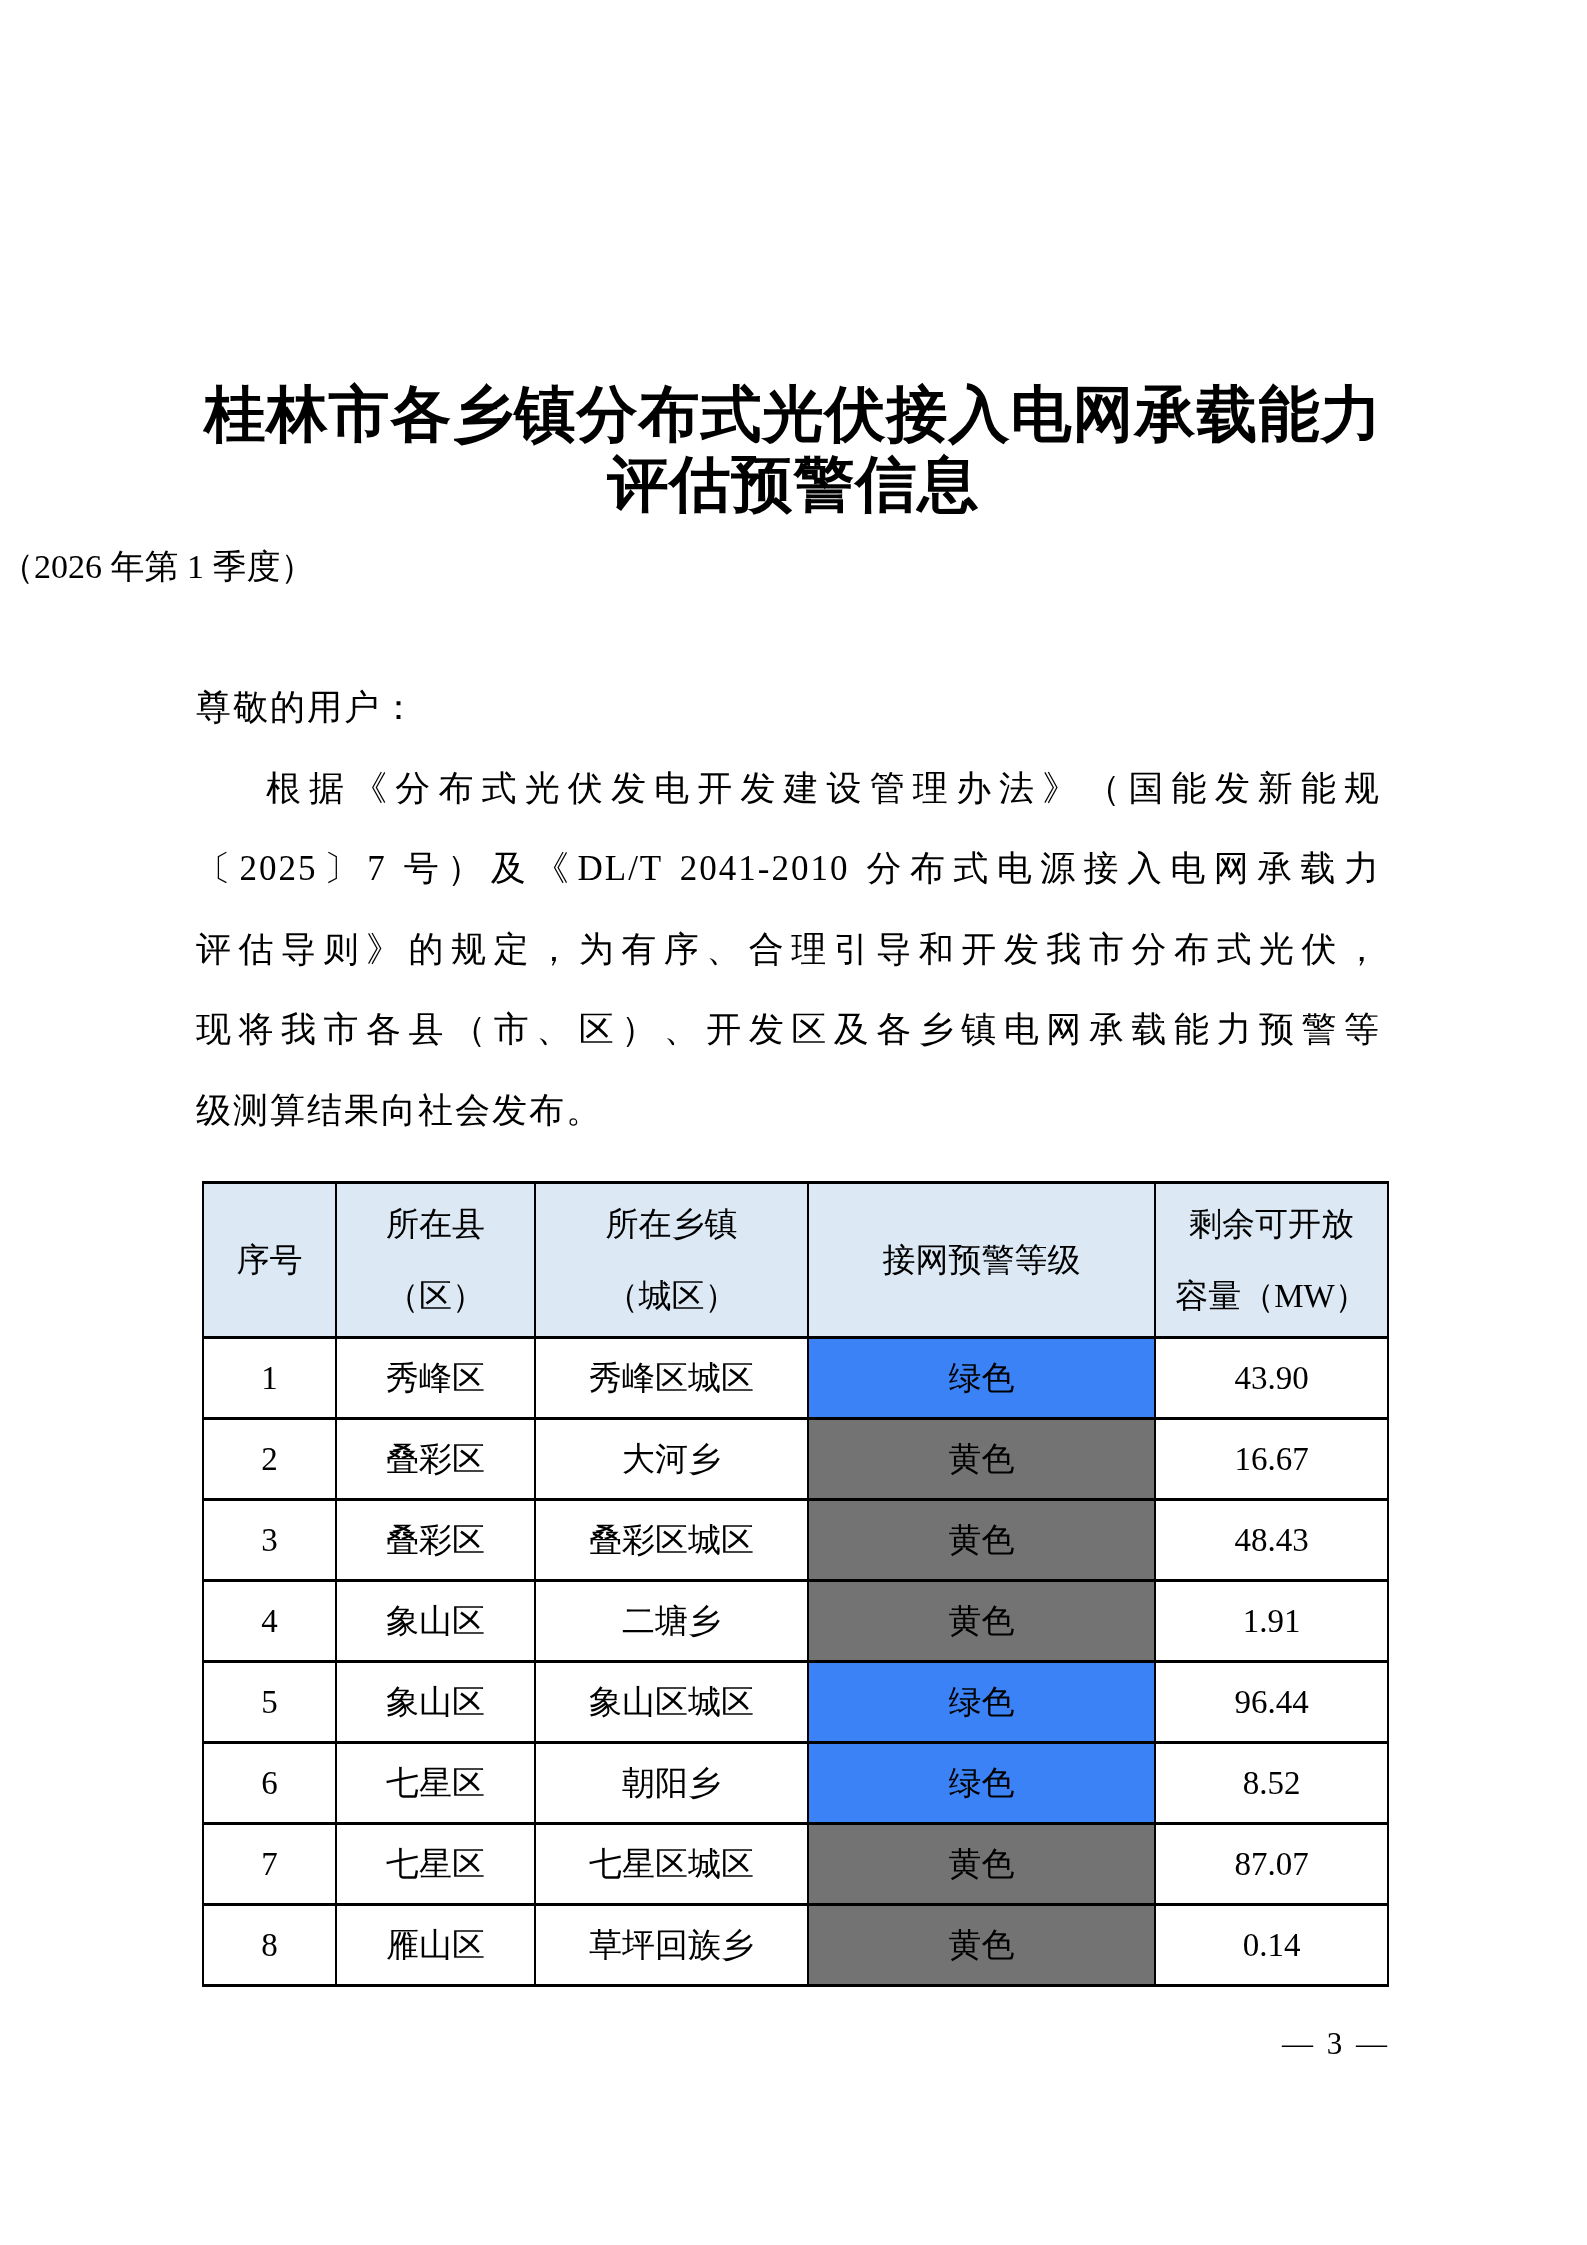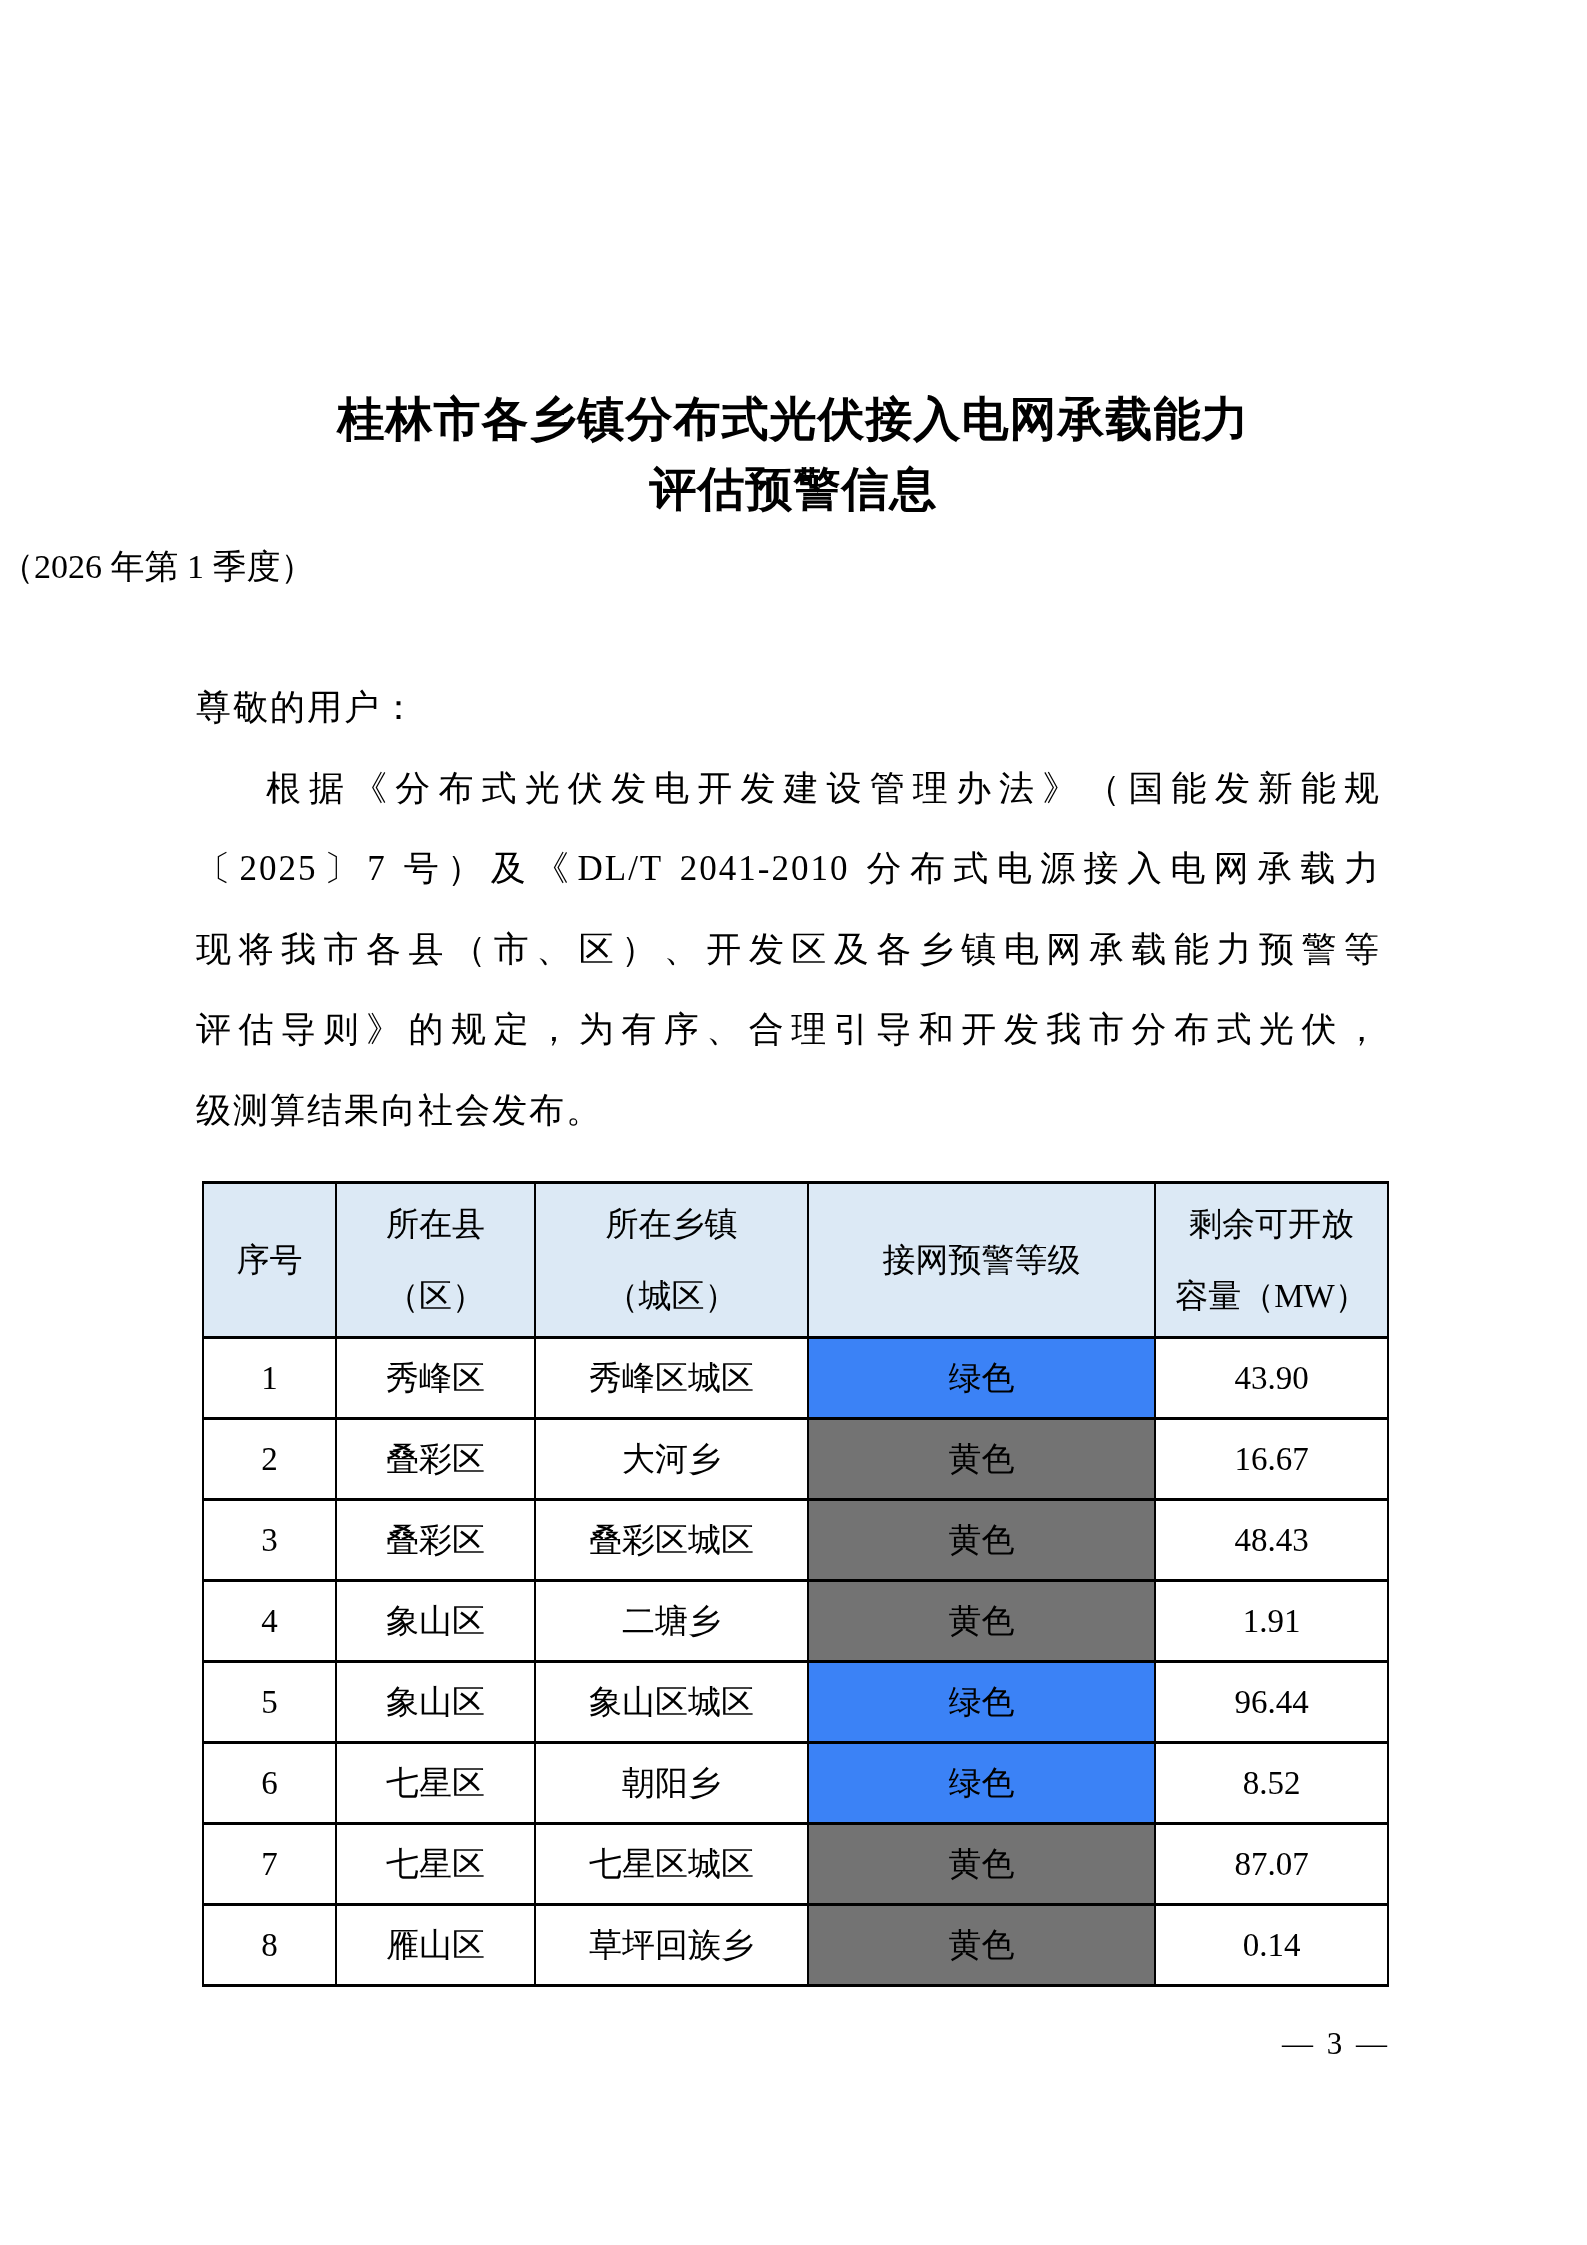--- a/index.html
+++ b/index.html
@@ -12,23 +12,23 @@
     overflow: hidden;
   }
   .page {
     position: absolute; inset: 0;
     background: #ffffff;
   }
   
   .doc-title {
     position: absolute; top: 384px; left: 0; right: 0;
     text-align: center;
-    font-family: Liberation Serif, serif;
+    font-family: Liberation Mono, monospace;
     font-weight: 700;
-    font-size: 47px;
+    font-size: 61px;
     line-height: 70px;
     letter-spacing: 1px;
   }
   .doc-title .tl { display: block; }
   .doc-subtitle {
     position: absolute; top: 541px; left: 0; right: 0;
     font-size: 34px;
     line-height: 52px;
     font-weight: 400;
   }
@@ -92,22 +92,22 @@
     <span class="tl">桂林市各乡镇分布式光伏接入电网承载能力</span>
     <span class="tl">评估预警信息</span>
   </h1>
 
   <div class="doc-subtitle">（2026 年第 1 季度）</div>
 
   <div class="intro">
     <div class="salutation">尊敬的用户：</div>
     <div class="pline first">根据《分布式光伏发电开发建设管理办法》（国能发新能规</div>
     <div class="pline">〔2025〕7 号）及《DL/T 2041-2010 分布式电源接入电网承载力</div>
+    <div class="pline">评估导则》的规定，为有序、合理引导和开发我市分布式光伏，</div>
     <div class="pline">现将我市各县（市、区）、开发区及各乡镇电网承载能力预警等</div>
-    <div class="pline">评估导则》的规定，为有序、合理引导和开发我市分布式光伏，</div>
     <div class="pline last">级测算结果向社会发布。</div>
   </div>
 
   <table class="cap-table">
     <colgroup>
       <col style="width:133px">
       <col style="width:199px">
       <col style="width:273px">
       <col style="width:347px">
       <col style="width:233px">

